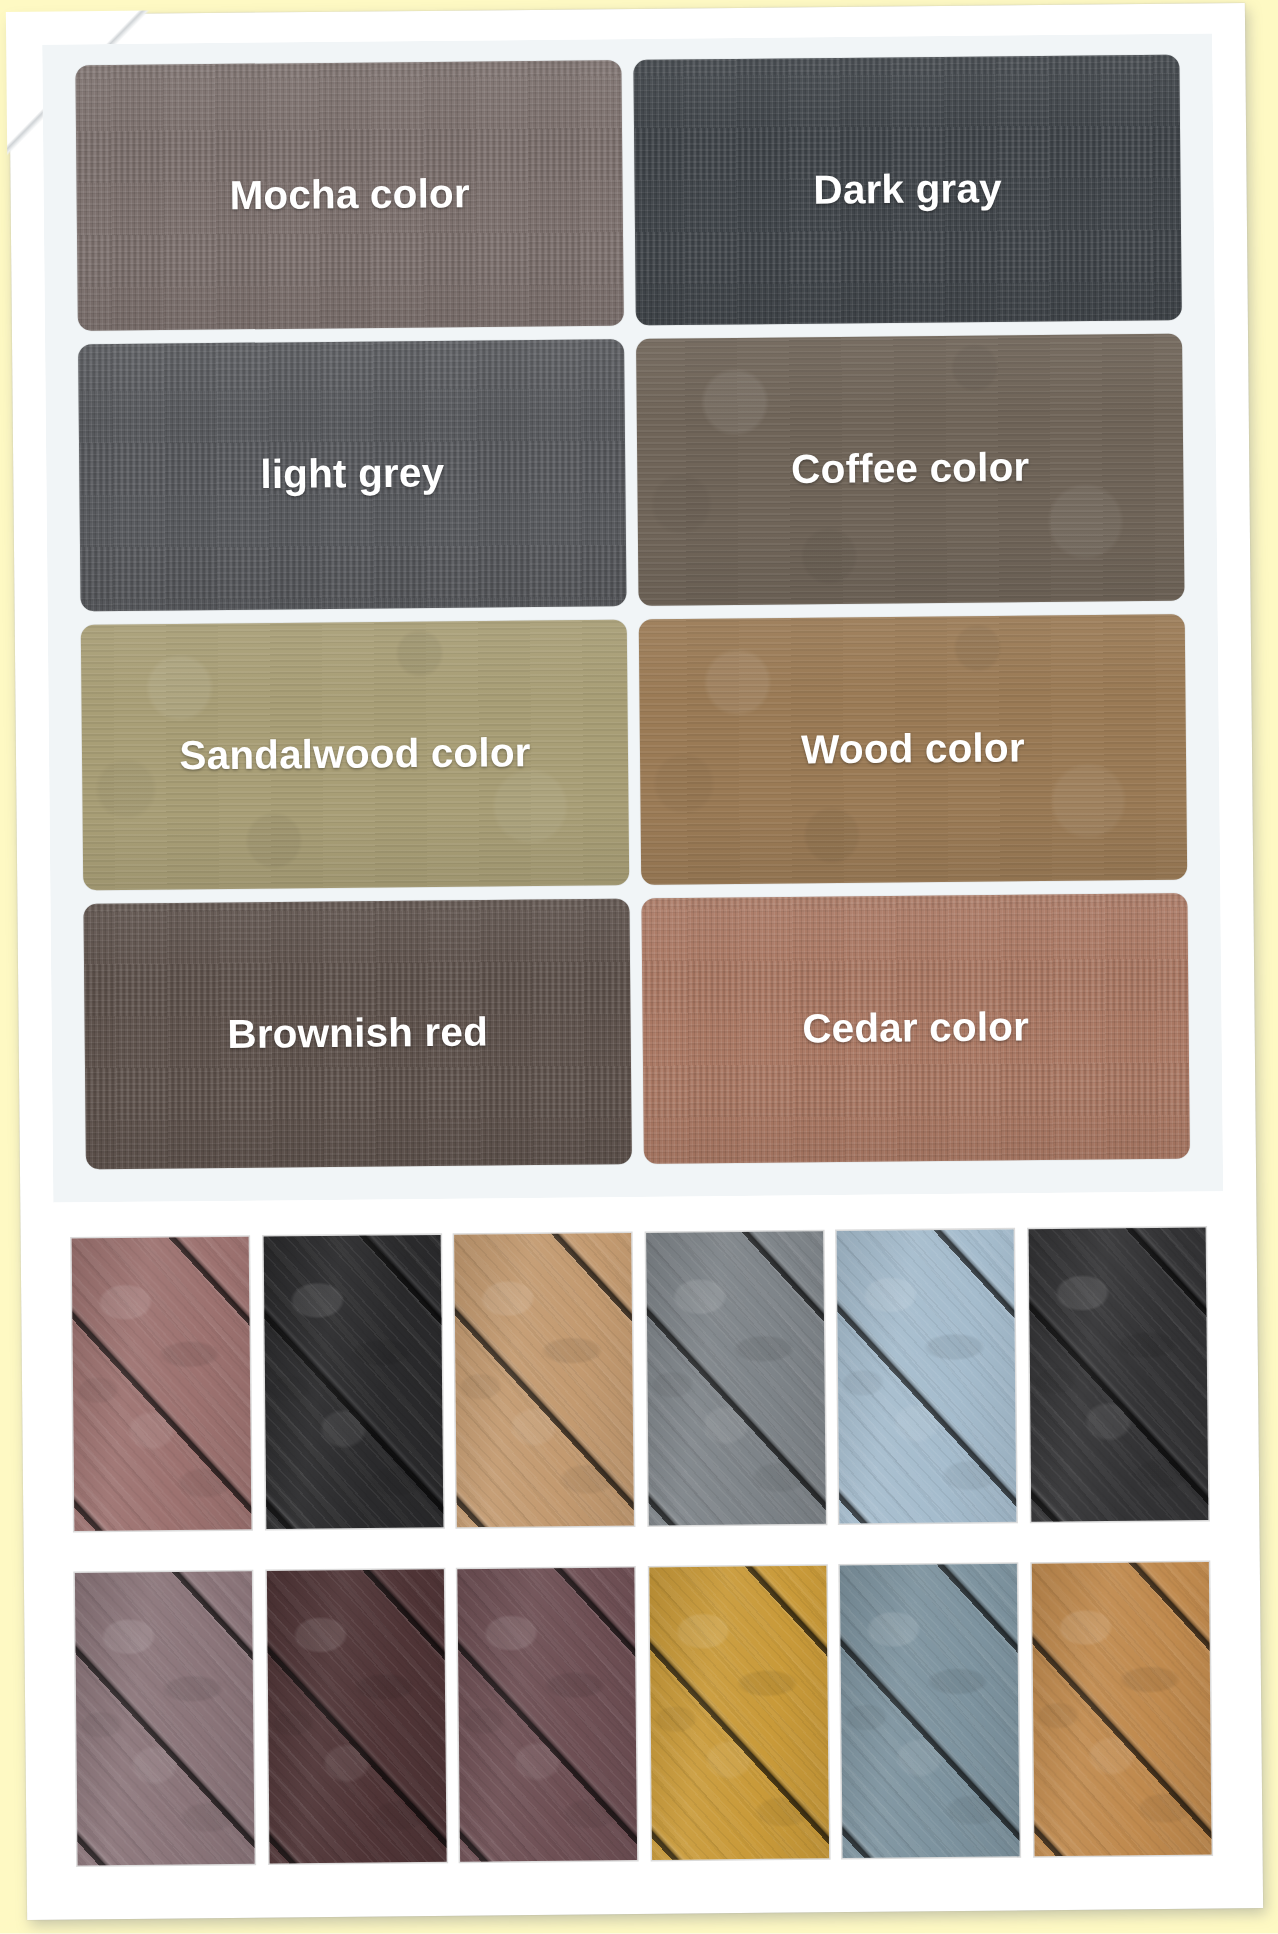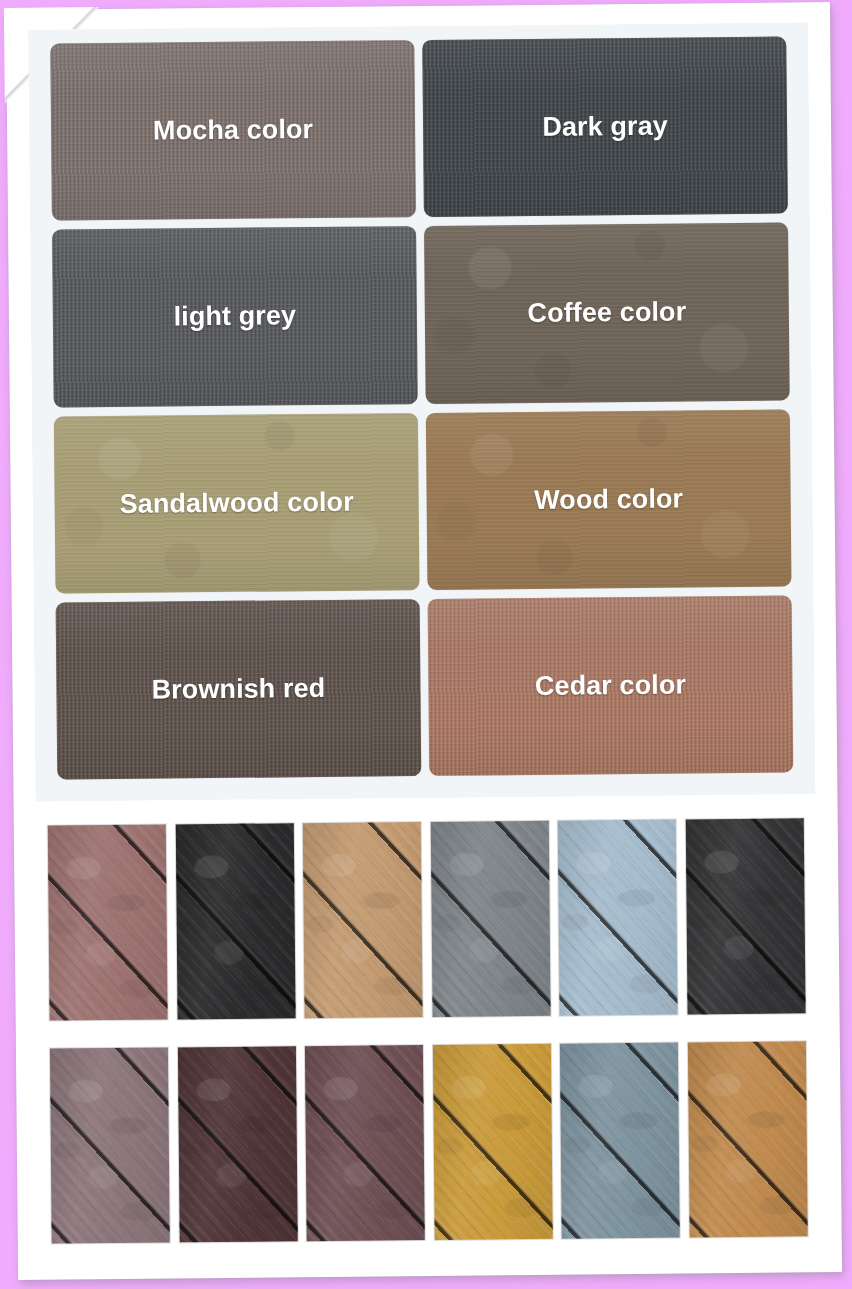--- a/index.html
+++ b/index.html
@@ -13,21 +13,21 @@
     overflow: hidden;
     font-family: "Liberation Sans", sans-serif;
   }
 
   
   #photo-stage {
     position: absolute;
     left: 0; top: 0;
     width: 852px;
     height: 1289px;
-    background: #f0abfc;
+    background: #fef9c3;
     text-align: center;
   }
   #photo-frame {
     position: absolute;
     left: 12px;
     top: 6px;
     width: 824px;
     height: 1270px;
     background: #ffffff;
     box-shadow: 2px 4px 9px rgba(120,125,130,0.40),

